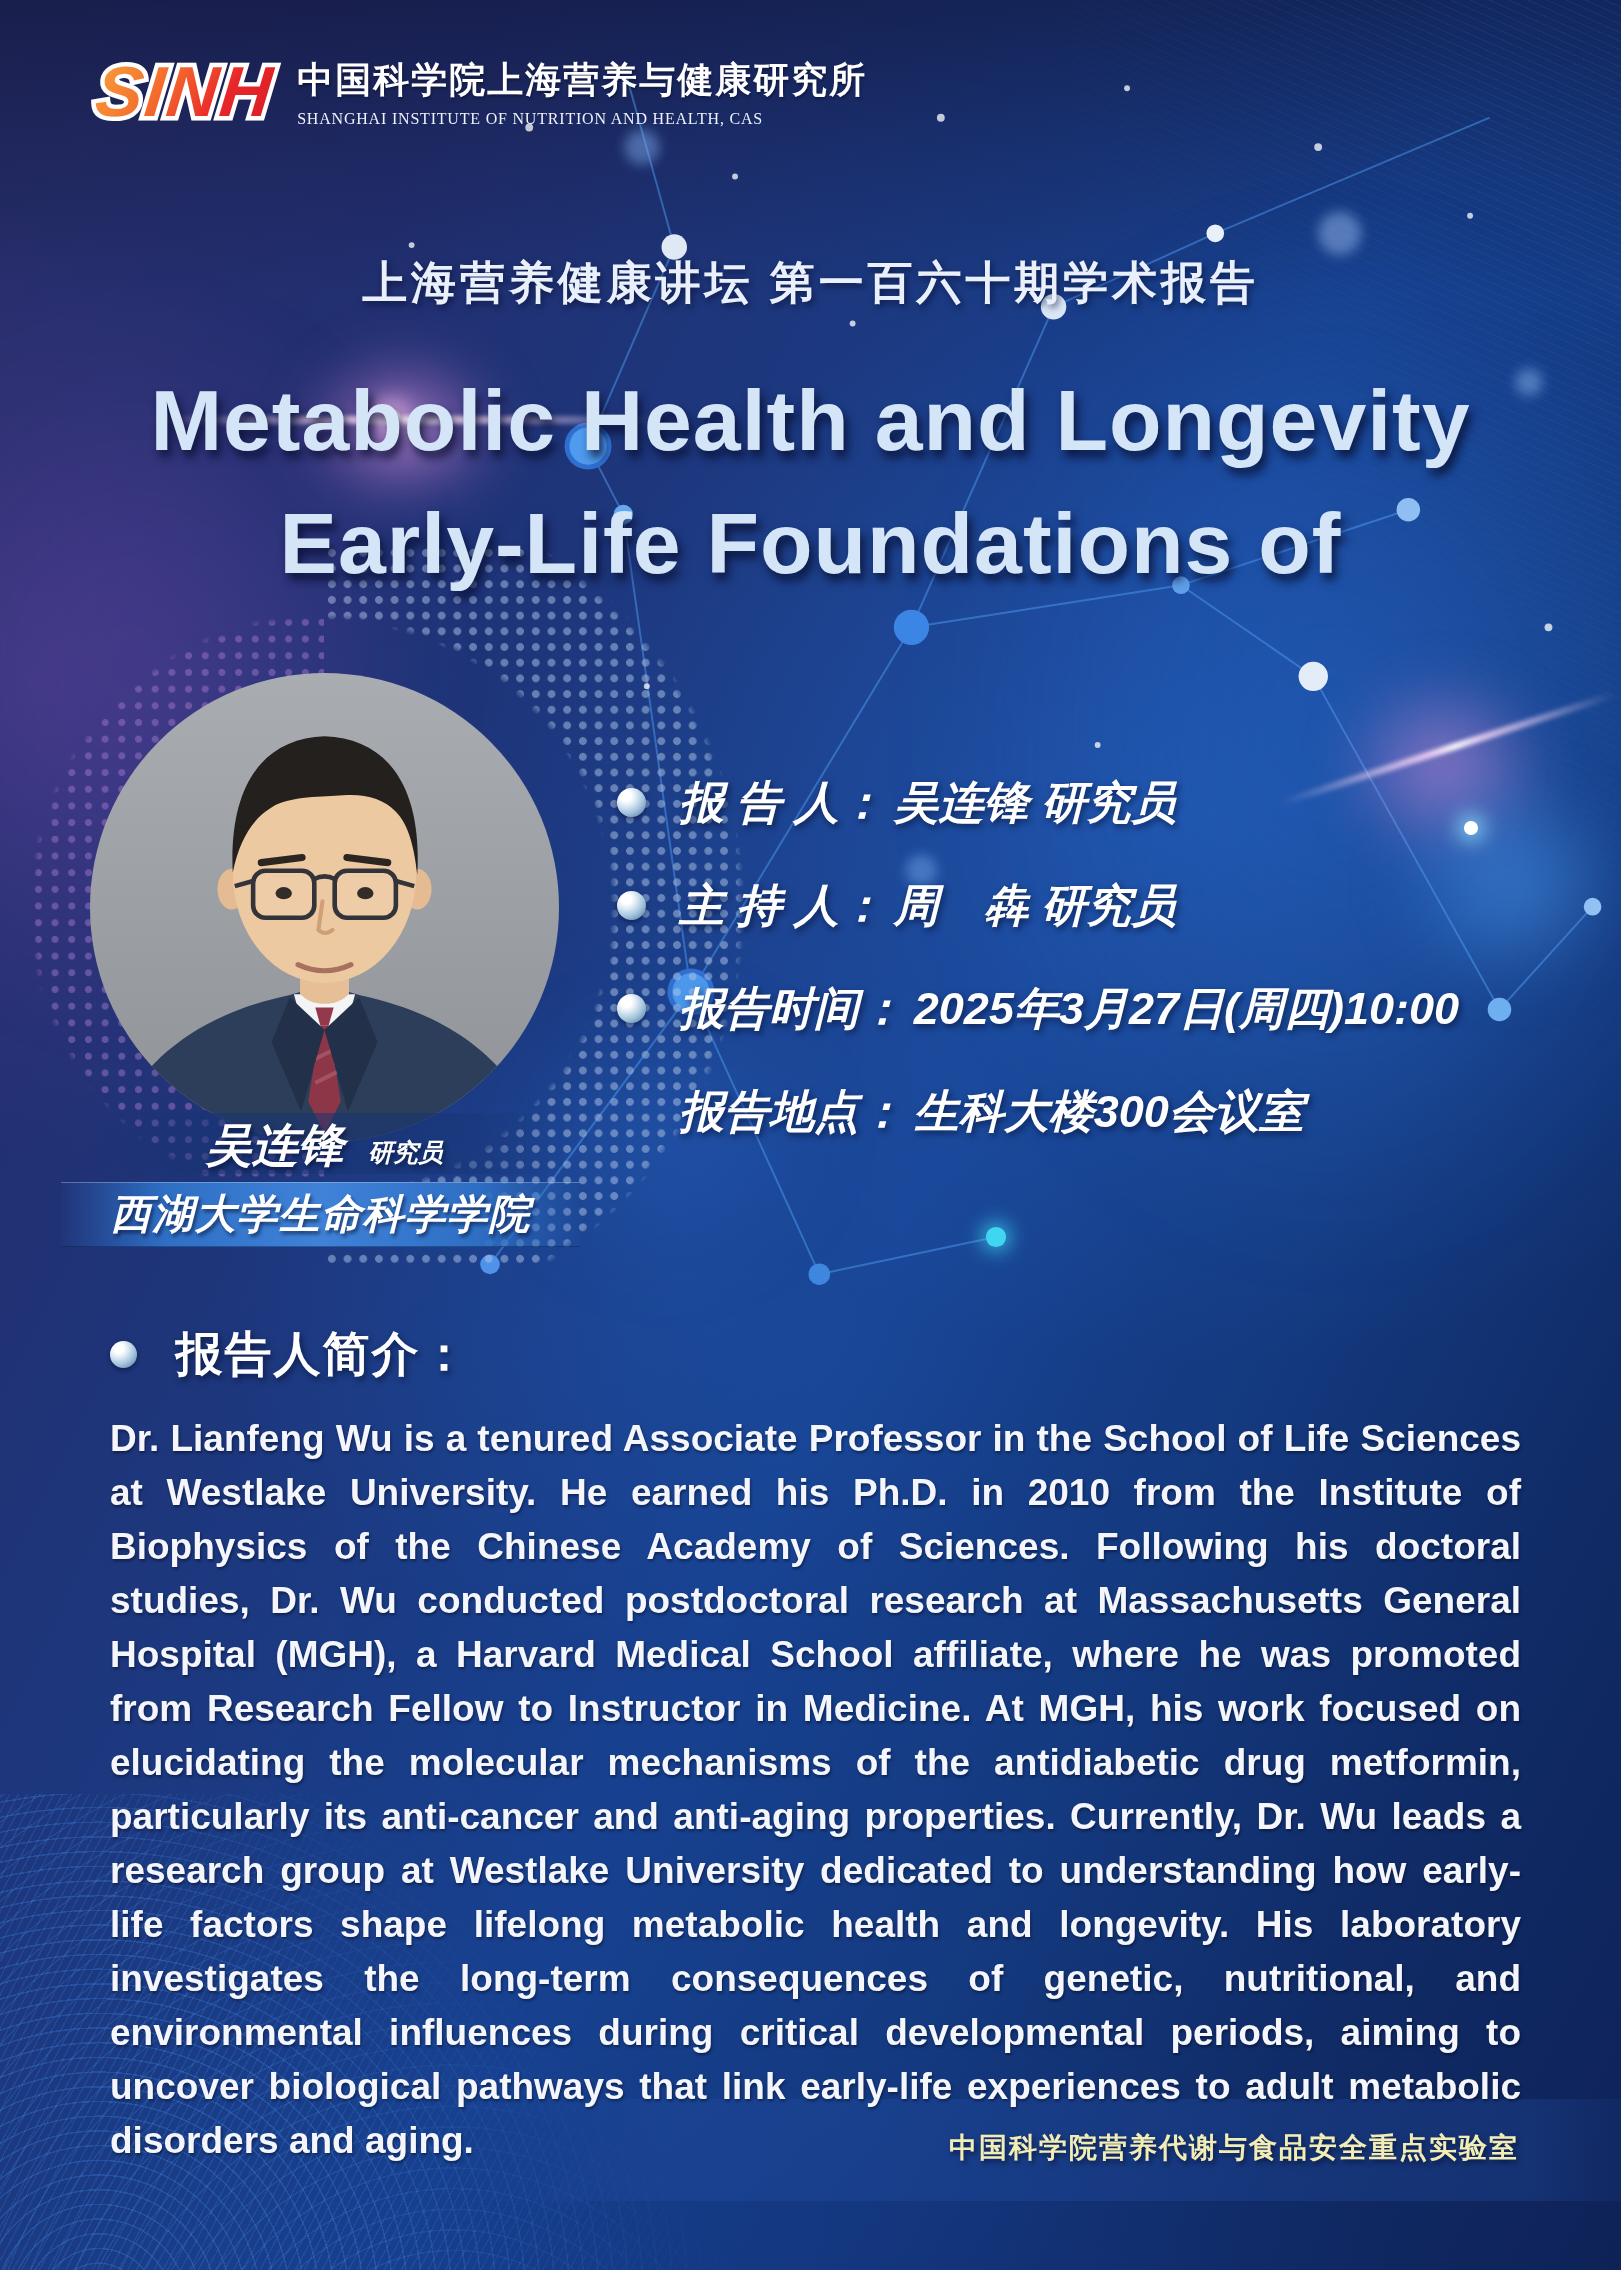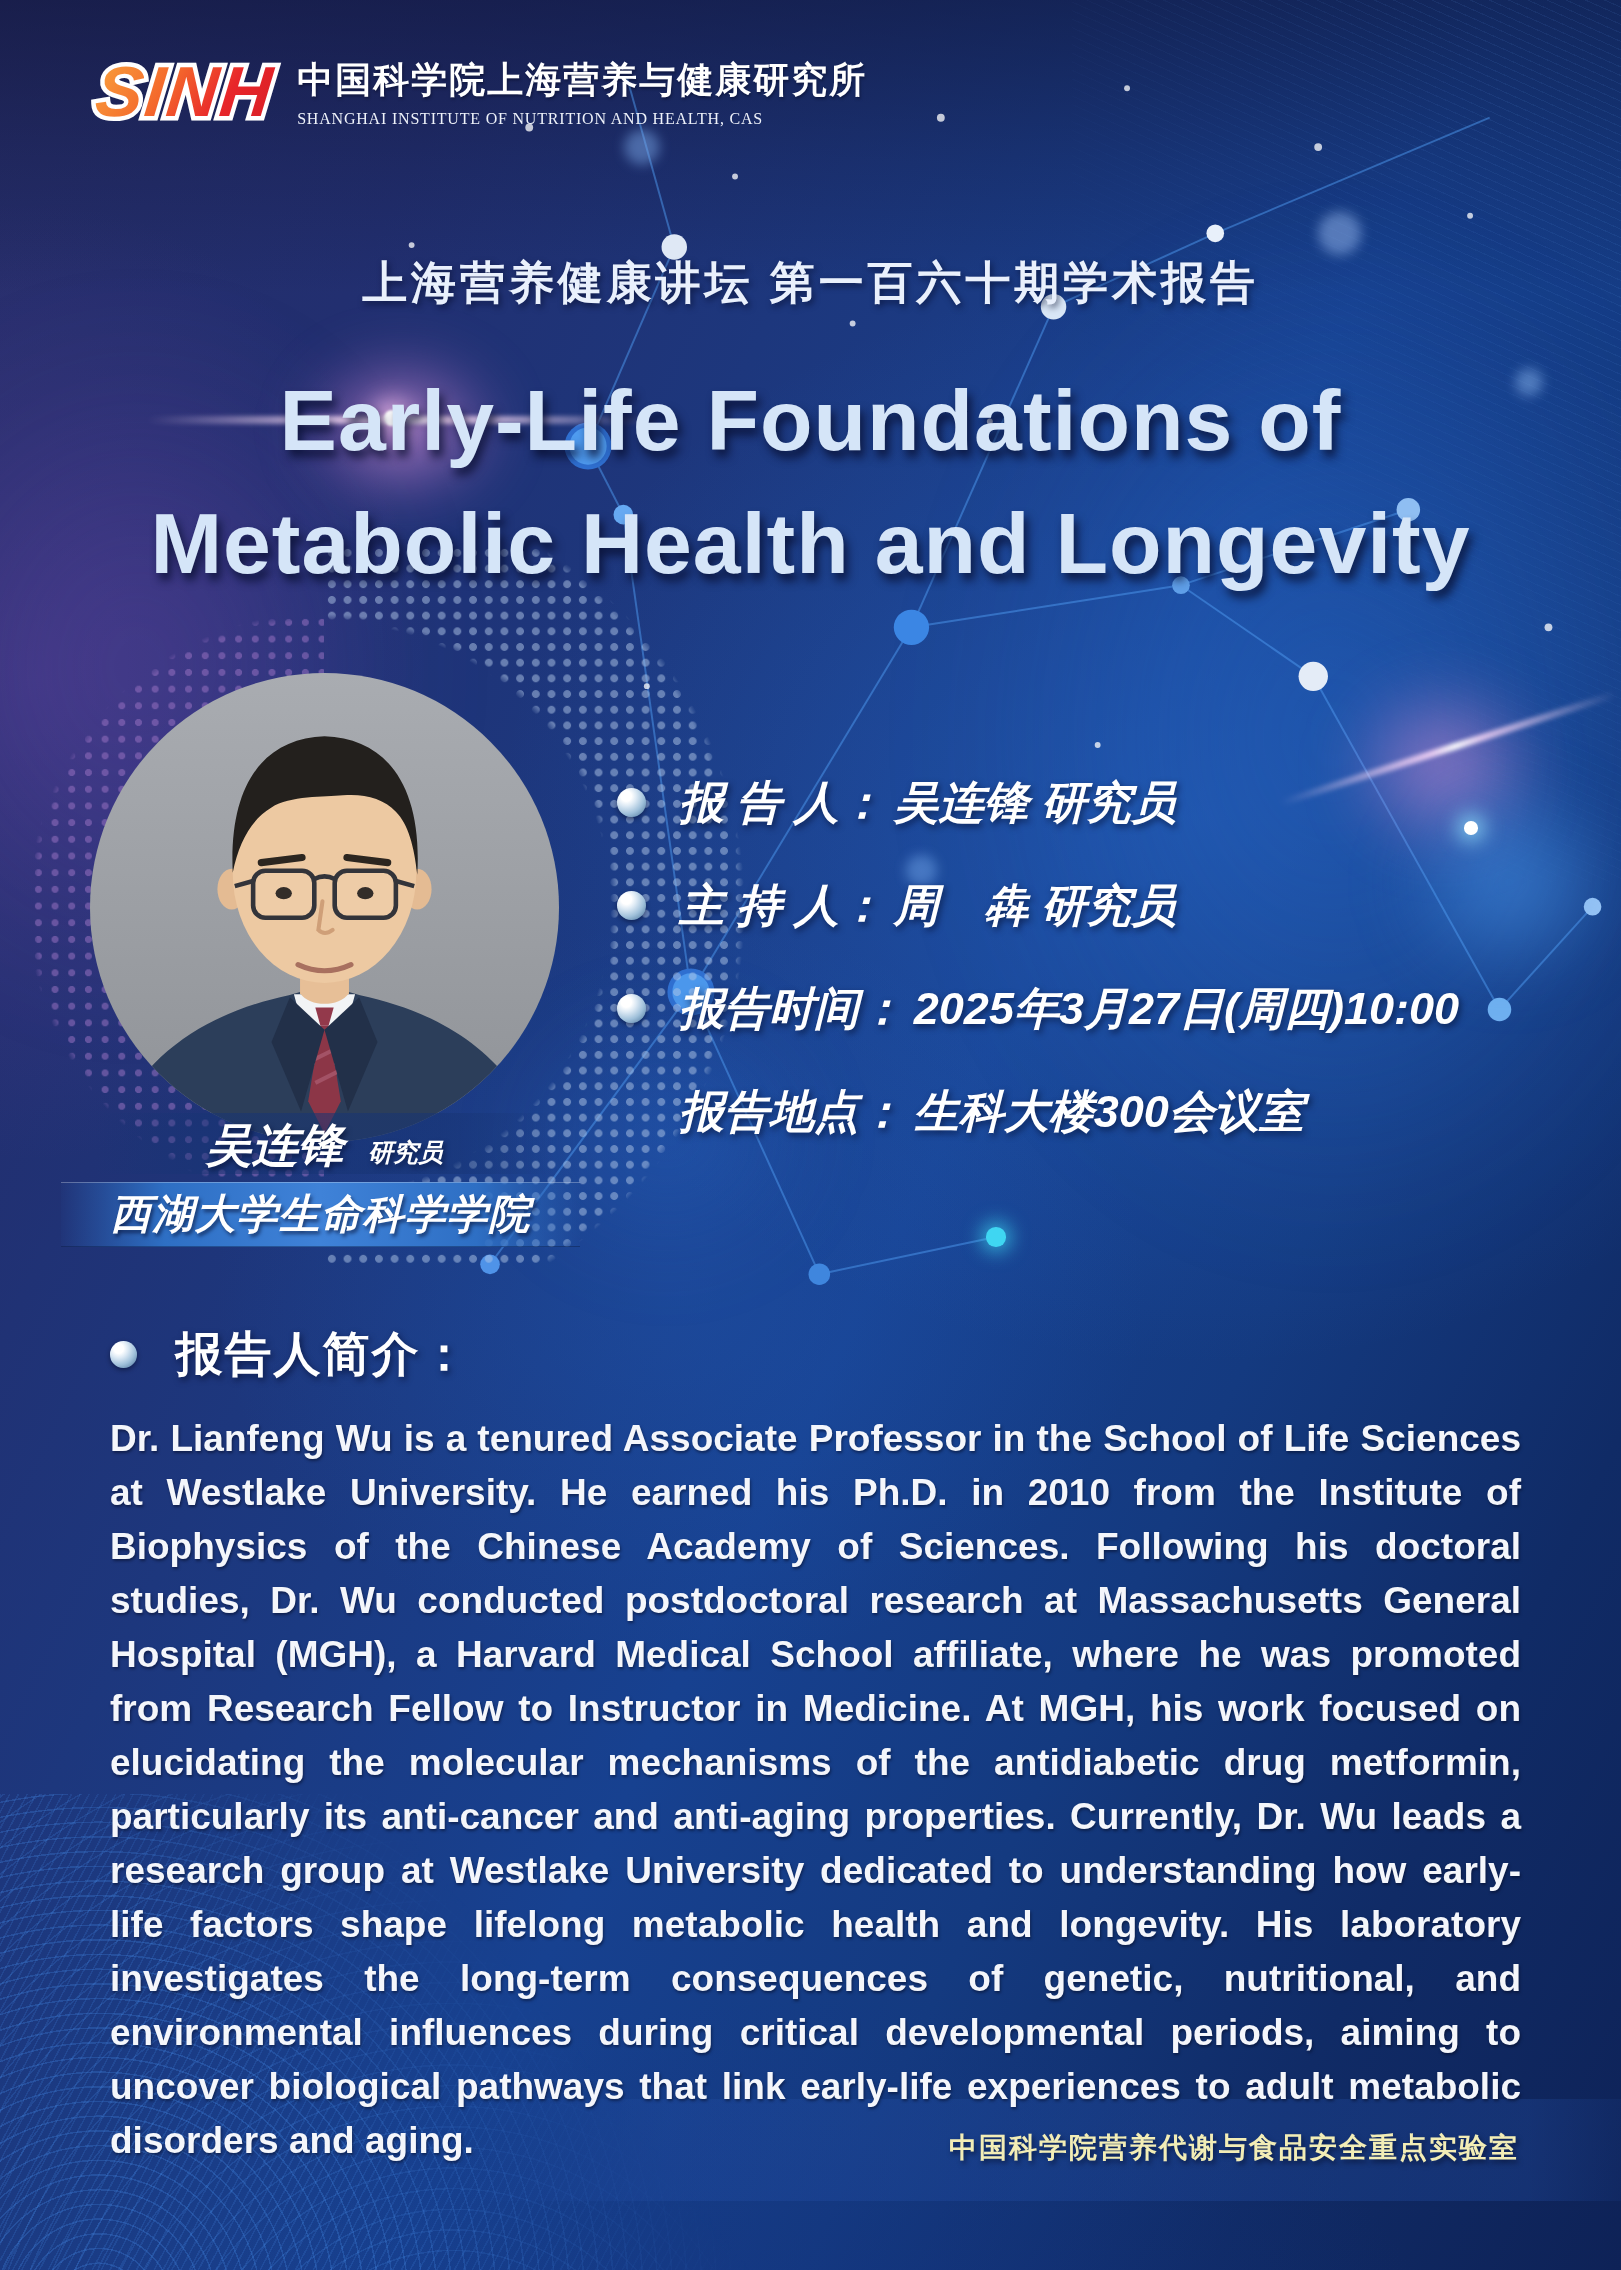--- a/index.html
+++ b/index.html
@@ -183,22 +183,22 @@
       <span class="sinh fill">SINH</span>
     </span>
     <div class="org">
       <div class="org-cn">中国科学院上海营养与健康研究所</div>
       <div class="org-en">SHANGHAI INSTITUTE OF NUTRITION AND HEALTH, CAS</div>
     </div>
   </header>
 
   <div class="forum">上海营养健康讲坛 第一百六十期学术报告</div>
   <h1 class="title">
+    <span>Metabolic Health and Longevity</span>
     <span>Early-Life Foundations of</span>
-    <span>Metabolic Health and Longevity</span>
   </h1>
 
   <div class="dots dots-left"></div>
   <div class="dots dots-right"></div>
   <div class="photo">
     <svg viewBox="0 0 460 460" xmlns="http://www.w3.org/2000/svg">
       <path d="M 18 460 C 45 372 120 332 195 316 L 230 306 L 265 316 C 340 332 415 372 442 460 Z" fill="#2c3e5a"></path>
       <polygon points="200,315 260,315 230,425" fill="#f2f4f6"></polygon>
       <polygon points="221,328 239,328 234,346 226,346" fill="#93394b"></polygon>
       <polygon points="226,346 234,346 246,420 230,452 214,420" fill="#8c3647"></polygon>

